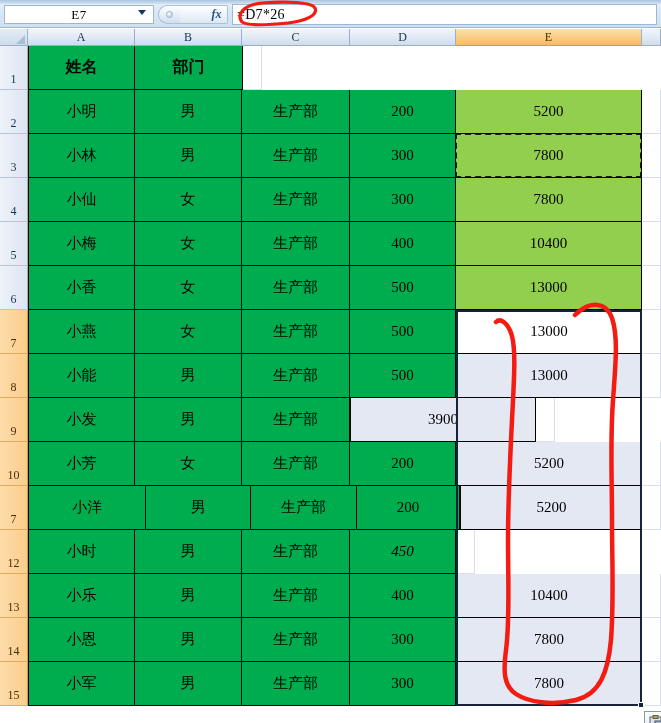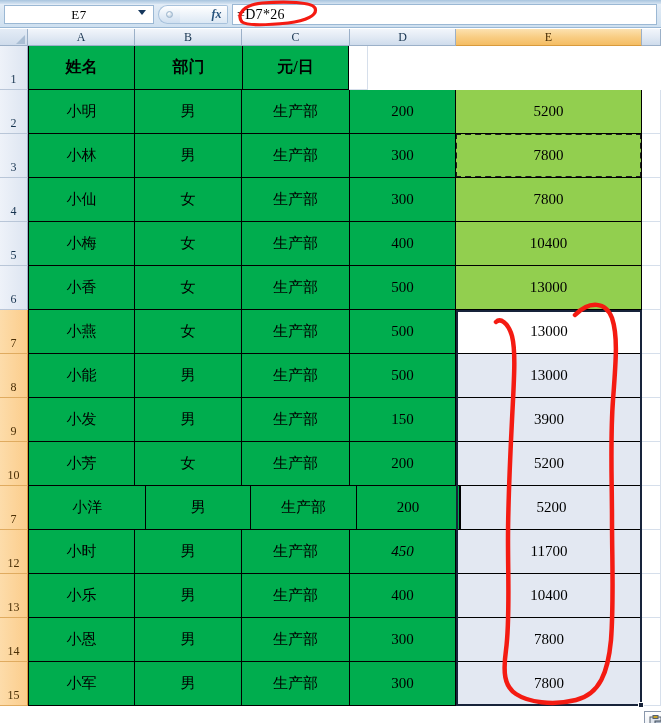--- a/index.html
+++ b/index.html
@@ -337,21 +337,20 @@
       <div class="rowh selected" style="height: 44px;">12</div>
       <div class="rowh selected" style="height: 44px;">13</div>
       <div class="rowh selected" style="height: 44px;">14</div>
       <div class="rowh selected" style="height: 44px;">15</div>
     </div>
 
   <div class="cells" id="cellsarea">
       <div class="row">
         <div class="cell green header firstcol" style="width: 107px; height: 44px;">姓名</div>
         <div class="cell green header" style="width: 108px; height: 44px;">部门</div>
-        <div class="cell green header" style="width: 106px; height: 44px;">元/日</div>
         <div class="cell empty" style="width: 19px; height: 44px;"></div>
       </div>
       <div class="row">
         <div class="cell green firstcol" style="width: 107px; height: 44px;">小明</div>
         <div class="cell green" style="width: 107px; height: 44px;">男</div>
         <div class="cell green" style="width: 108px; height: 44px;">生产部</div>
         <div class="cell green" style="width: 106px; height: 44px;">200</div>
         <div class="cell lgreen" style="width: 186px; height: 44px;">5200</div>
         <div class="cell empty" style="width: 19px; height: 44px;"></div>
       </div>
@@ -400,21 +399,20 @@
         <div class="cell green" style="width: 107px; height: 44px;">男</div>
         <div class="cell green" style="width: 108px; height: 44px;">生产部</div>
         <div class="cell green" style="width: 106px; height: 44px;">500</div>
         <div class="cell sel" style="width: 186px; height: 44px;">13000</div>
         <div class="cell empty" style="width: 19px; height: 44px;"></div>
       </div>
       <div class="row">
         <div class="cell green firstcol" style="width: 107px; height: 44px;">小发</div>
         <div class="cell green" style="width: 107px; height: 44px;">男</div>
         <div class="cell green" style="width: 108px; height: 44px;">生产部</div>
-        <div class="cell green" style="width: 106px; height: 44px;">150</div>
         <div class="cell sel" style="width: 186px; height: 44px;">3900</div>
         <div class="cell empty" style="width: 19px; height: 44px;"></div>
       </div>
       <div class="row">
         <div class="cell green firstcol" style="width: 107px; height: 44px;">小芳</div>
         <div class="cell green" style="width: 107px; height: 44px;">女</div>
         <div class="cell green" style="width: 108px; height: 44px;">生产部</div>
         <div class="cell green" style="width: 106px; height: 44px;">200</div>
         <div class="cell sel" style="width: 186px; height: 44px;">5200</div>
         <div class="cell empty" style="width: 19px; height: 44px;"></div>
@@ -425,21 +423,20 @@
         <div class="cell green" style="width: 108px; height: 44px;">生产部</div>
         <div class="cell green" style="width: 106px; height: 44px;">200</div>
         <div class="cell sel" style="width: 186px; height: 44px;">5200</div>
         <div class="cell empty" style="width: 19px; height: 44px;"></div>
       </div>
       <div class="row">
         <div class="cell green firstcol" style="width: 107px; height: 44px;">小时</div>
         <div class="cell green" style="width: 107px; height: 44px;">男</div>
         <div class="cell green" style="width: 108px; height: 44px;">生产部</div>
         <div class="cell green" style="width: 106px; height: 44px; font-style: italic;">450</div>
-        <div class="cell sel" style="width: 186px; height: 44px;">11700</div>
         <div class="cell empty" style="width: 19px; height: 44px;"></div>
       </div>
       <div class="row">
         <div class="cell green firstcol" style="width: 107px; height: 44px;">小乐</div>
         <div class="cell green" style="width: 107px; height: 44px;">男</div>
         <div class="cell green" style="width: 108px; height: 44px;">生产部</div>
         <div class="cell green" style="width: 106px; height: 44px;">400</div>
         <div class="cell sel" style="width: 186px; height: 44px;">10400</div>
         <div class="cell empty" style="width: 19px; height: 44px;"></div>
       </div>

